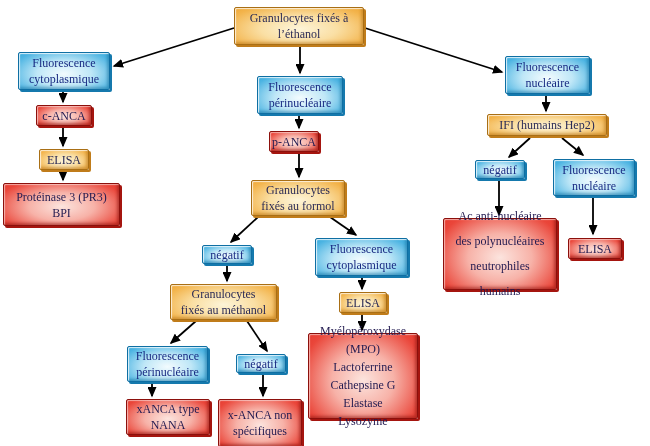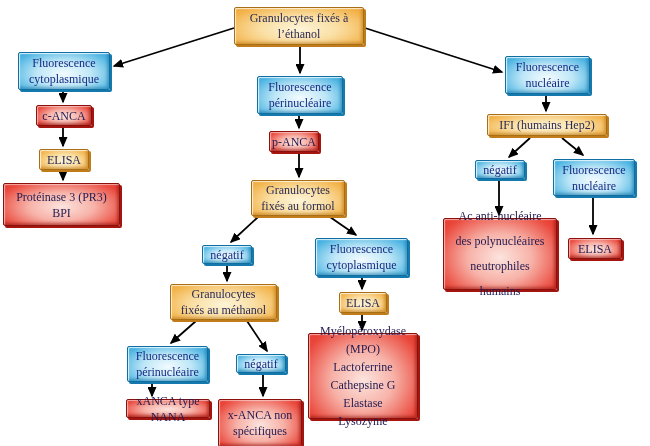--- a/index.html
+++ b/index.html
@@ -83,21 +83,21 @@
   <div class="node blue" style="left:257px;top:76px;width:86px;height:38px;">Fluorescence
 périnucléaire</div>
   <div class="node red" style="left:269px;top:131px;width:50px;height:21px;">p-ANCA</div>
   <div class="node orange" style="left:251px;top:180px;width:94px;height:36px;">Granulocytes
 fixés au formol</div>
   <div class="node blue" style="left:202px;top:245px;width:50px;height:19px;">négatif</div>
   <div class="node orange" style="left:170px;top:284px;width:107px;height:36px;">Granulocytes
 fixés au méthanol</div>
   <div class="node blue" style="left:127px;top:346px;width:81px;height:36px;">Fluorescence
 périnucléaire</div>
-  <div class="node red" style="left:126px;top:399px;width:84px;height:19px;">xANCA type
+  <div class="node red" style="left:126px;top:399px;width:84px;height:36px;">xANCA type
 NANA</div>
   <div class="node blue" style="left:236px;top:354px;width:50px;height:19px;">négatif</div>
   <div class="node red" style="left:218px;top:399px;width:84px;height:48px;">x-ANCA non
 spécifiques</div>
   <div class="node blue" style="left:315px;top:238px;width:93px;height:38px;">Fluorescence
 cytoplasmique</div>
   <div class="node orange" style="left:339px;top:292px;width:48px;height:21px;">ELISA</div>
   <div class="node red" style="left:308px;top:333px;width:110px;height:86px;line-height:18px;">Myélopéroxydase
 (MPO)
 Lactoferrine

